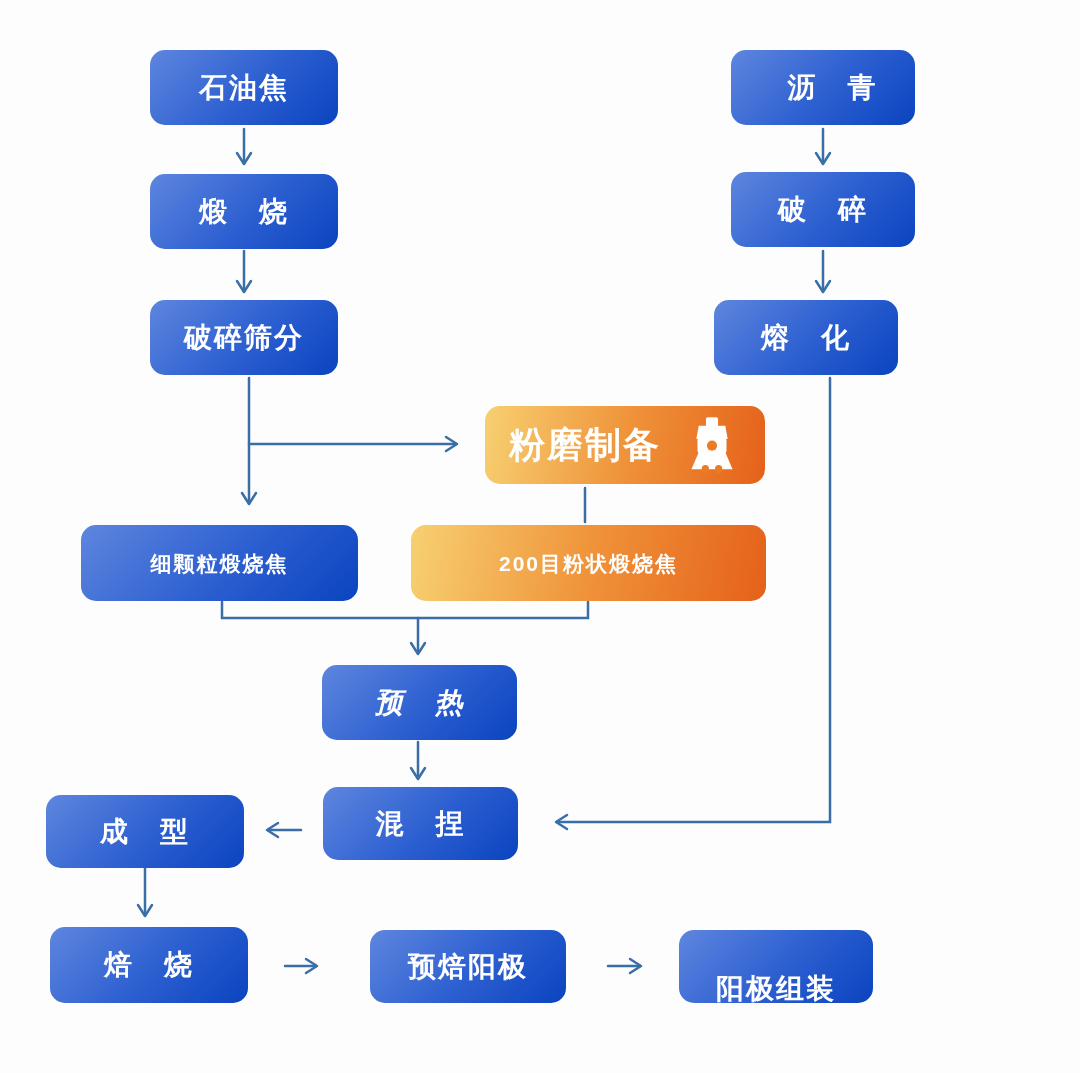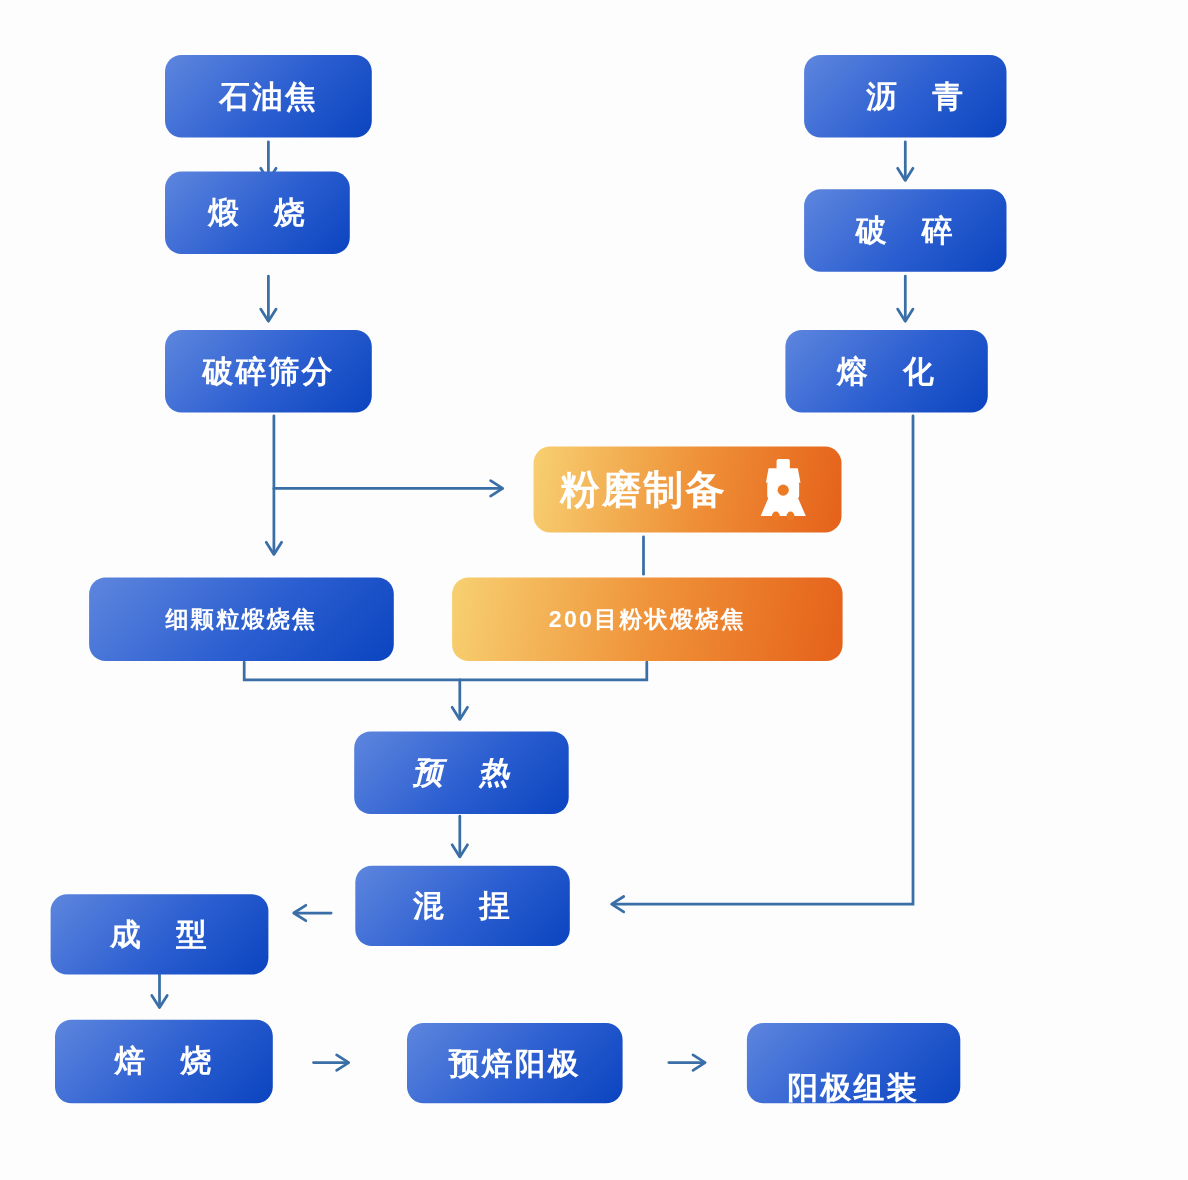--- a/index.html
+++ b/index.html
@@ -58,21 +58,21 @@
   </svg>
 
   <div class="box blue" style="left:150px;top:50px;width:188px;height:75px;">
     <span>石油焦</span>
   </div>
 
   <div class="box blue" style="left:731px;top:50px;width:184px;height:75px;padding-left:19px;">
     <span>沥　青</span>
   </div>
 
-  <div class="box blue" style="left:150px;top:156px;width:168px;height:75px;">
+  <div class="box blue" style="left:150px;top:174px;width:188px;height:75px;">
     <span>煅　烧</span>
   </div>
 
   <div class="box blue" style="left:731px;top:172px;width:184px;height:75px;">
     <span>破　碎</span>
   </div>
 
   <div class="box blue" style="left:150px;top:300px;width:188px;height:75px;">
     <span>破碎筛分</span>
   </div>
@@ -101,21 +101,21 @@
   </div>
 
   <div class="box orange small-text" style="left:411px;top:525px;width:355px;height:76px;">
     <span>200目粉状煅烧焦</span>
   </div>
 
   <div class="box blue" style="left:322px;top:665px;width:195px;height:75px;font-style:italic;">
     <span>预　热</span>
   </div>
 
-  <div class="box blue" style="left:46px;top:813px;width:198px;height:73px;">
+  <div class="box blue" style="left:46px;top:795px;width:198px;height:73px;">
     <span>成　型</span>
   </div>
 
   <div class="box blue" style="left:323px;top:787px;width:195px;height:73px;">
     <span>混　捏</span>
   </div>
 
   <div class="box blue" style="left:50px;top:927px;width:198px;height:76px;">
     <span>焙　烧</span>
   </div>

